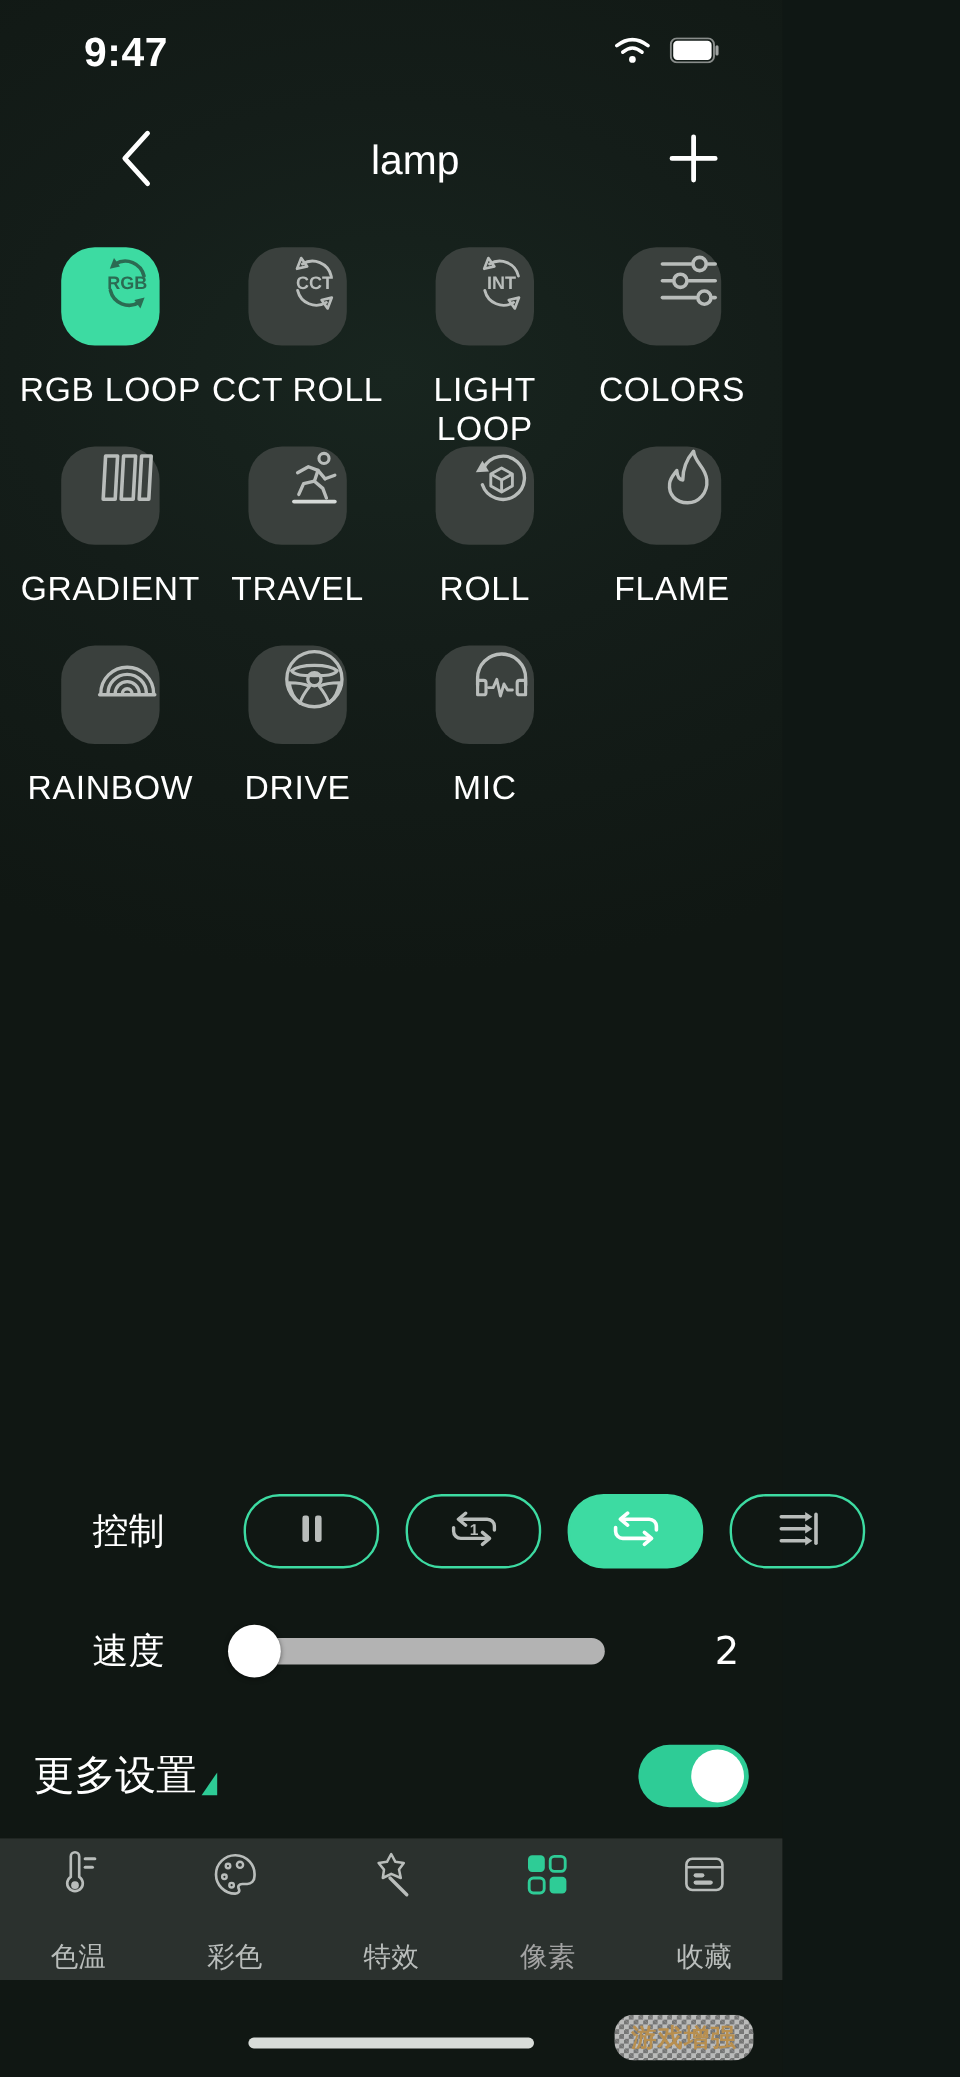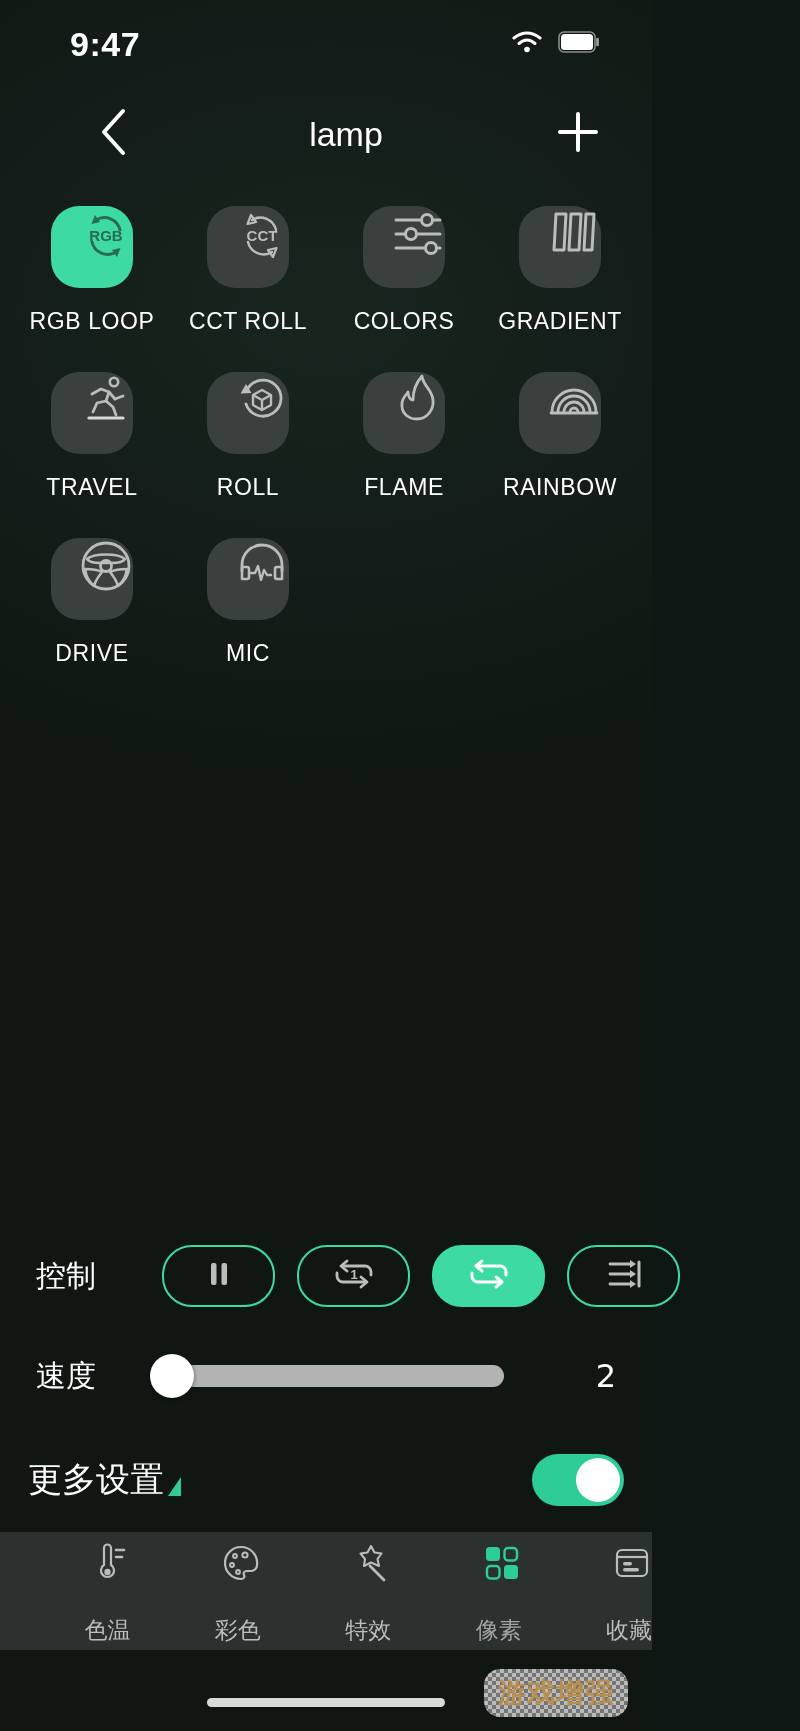--- a/index.html
+++ b/index.html
@@ -63,21 +63,21 @@
     border-radius:28px;
     background:#3a403d;
     display:flex; align-items:flex-start; justify-content:center;
     position:relative;
     padding-left:28px;
   }
   .tile.active { background:#3ddba2; }
   .tile svg { display:block; }
   .cell-label {
     margin-top:20px;
-    font-size:23px;
+    font-size:28px;
     letter-spacing:0.6px;
     color:#ffffff;
     text-align:center;
     line-height:1.18;
     max-width:160px;
     height:52px;
   }
 
   .spacer { flex:1 1 auto; min-height:0; }
 
@@ -85,20 +85,21 @@
   .control-row {
     flex:0 0 auto;
     display:flex; align-items:center;
     padding:0 36px 0 36px;
     height:96px;
   }
   .row-label {
     font-size:30px; color:#ffffff;
     width:126px; flex:0 0 126px;
     font-family:Liberation Serif, serif;
+    margin-left:41px;
   }
   .ctrl-buttons { display:flex; gap:22px; align-items:center; }
   .ctrl-btn {
     width:113px; height:62px;
     border:2.5px solid #3ddba2;
     border-radius:30px;
     display:flex; align-items:center; justify-content:center;
     background:transparent;
     cursor:pointer;
   }
@@ -177,21 +178,21 @@
   
   .tabbar {
     flex:0 0 auto;
     height:118px;
     background:#2b312e;
     display:flex; align-items:center;
     padding-top:6px;
   }
   .tab {
     flex:1 1 0;
-    display:flex; flex-direction:column; align-items:flex-end; gap:28px;
+    display:flex; flex-direction:column; align-items:center; gap:28px;
     cursor:pointer;
   }
   .tab-label {
     font-size:23px; color:#b9bdbb;
     font-family:"DejaVu Sans","Liberation Sans",sans-serif;
   }
   .tab.active .tab-label { color:#a3a3a3; }
 
   
   .home-area {
@@ -206,21 +207,21 @@
     bottom:24px;
     width:238px; height:9px;
     border-radius:5px;
     background:#d8dcd9;
   }
   .watermark {
     position:absolute;
     right:24px; bottom:14px;
     padding:5px 14px;
     border-radius:16px;
-    font-size:28px;
+    font-size:21px;
     font-weight:700;
     color:#c79a55;
     font-family:Liberation Sans, sans-serif;
     background-image:
       linear-gradient(45deg,#7d7d7d 25%,transparent 25%,transparent 75%,#7d7d7d 75%),
       linear-gradient(45deg,#7d7d7d 25%,#c9c9c9 25%,#c9c9c9 75%,#7d7d7d 75%);
     background-size:8px 8px;
     background-position:0 0,4px 4px;
     opacity:.92;
     letter-spacing:1px;
@@ -294,20 +295,34 @@
             <path d="M44 24 A16 16 0 0 0 20 14" stroke="#b9bdbb" stroke-width="2.4" fill="none" stroke-linecap="round"></path>
             <path d="M19 9 l5 7 -8.5 2 z" fill="none" stroke="#b9bdbb" stroke-width="2.2" stroke-linejoin="round"></path>
             <path d="M41 51 l-5 -7 8.5 -2 z" fill="none" stroke="#b9bdbb" stroke-width="2.2" stroke-linejoin="round"></path>
             <text x="30" y="35" font-size="15" font-weight="bold" fill="#b9bdbb" text-anchor="middle" font-family="Liberation Sans, sans-serif">CCT</text>
           </svg>
         </span>
       </div>
       <div class="cell-label">CCT ROLL</div>
     </div>
 
+    <div class="cell">
+      <div class="tile">
+        <span>
+          <svg width="60" height="60" viewBox="0 0 60 60">
+            <path d="M16 36 A16 16 0 0 0 40 46" stroke="#b9bdbb" stroke-width="2.4" fill="none" stroke-linecap="round"></path>
+            <path d="M44 24 A16 16 0 0 0 20 14" stroke="#b9bdbb" stroke-width="2.4" fill="none" stroke-linecap="round"></path>
+            <path d="M19 9 l5 7 -8.5 2 z" fill="none" stroke="#b9bdbb" stroke-width="2.2" stroke-linejoin="round"></path>
+            <path d="M41 51 l-5 -7 8.5 -2 z" fill="none" stroke="#b9bdbb" stroke-width="2.2" stroke-linejoin="round"></path>
+            <text x="30" y="35" font-size="15" font-weight="bold" fill="#b9bdbb" text-anchor="middle" font-family="Liberation Sans, sans-serif">INT</text>
+          </svg>
+        </span>
+      </div>
+      <div class="cell-label">LIGHT LOOP</div>
+    </div>
 
     <div class="cell">
       <div class="tile">
         <span>
           <svg width="56" height="56" viewBox="0 0 56 56">
             <g stroke="#b9bdbb" stroke-width="3" stroke-linecap="round">
               <path d="M6 14 H30"></path>
                 <path d="M44 14 H50"></path>
               <path d="M6 28 H14"></path>
                 <path d="M28 28 H50"></path>

